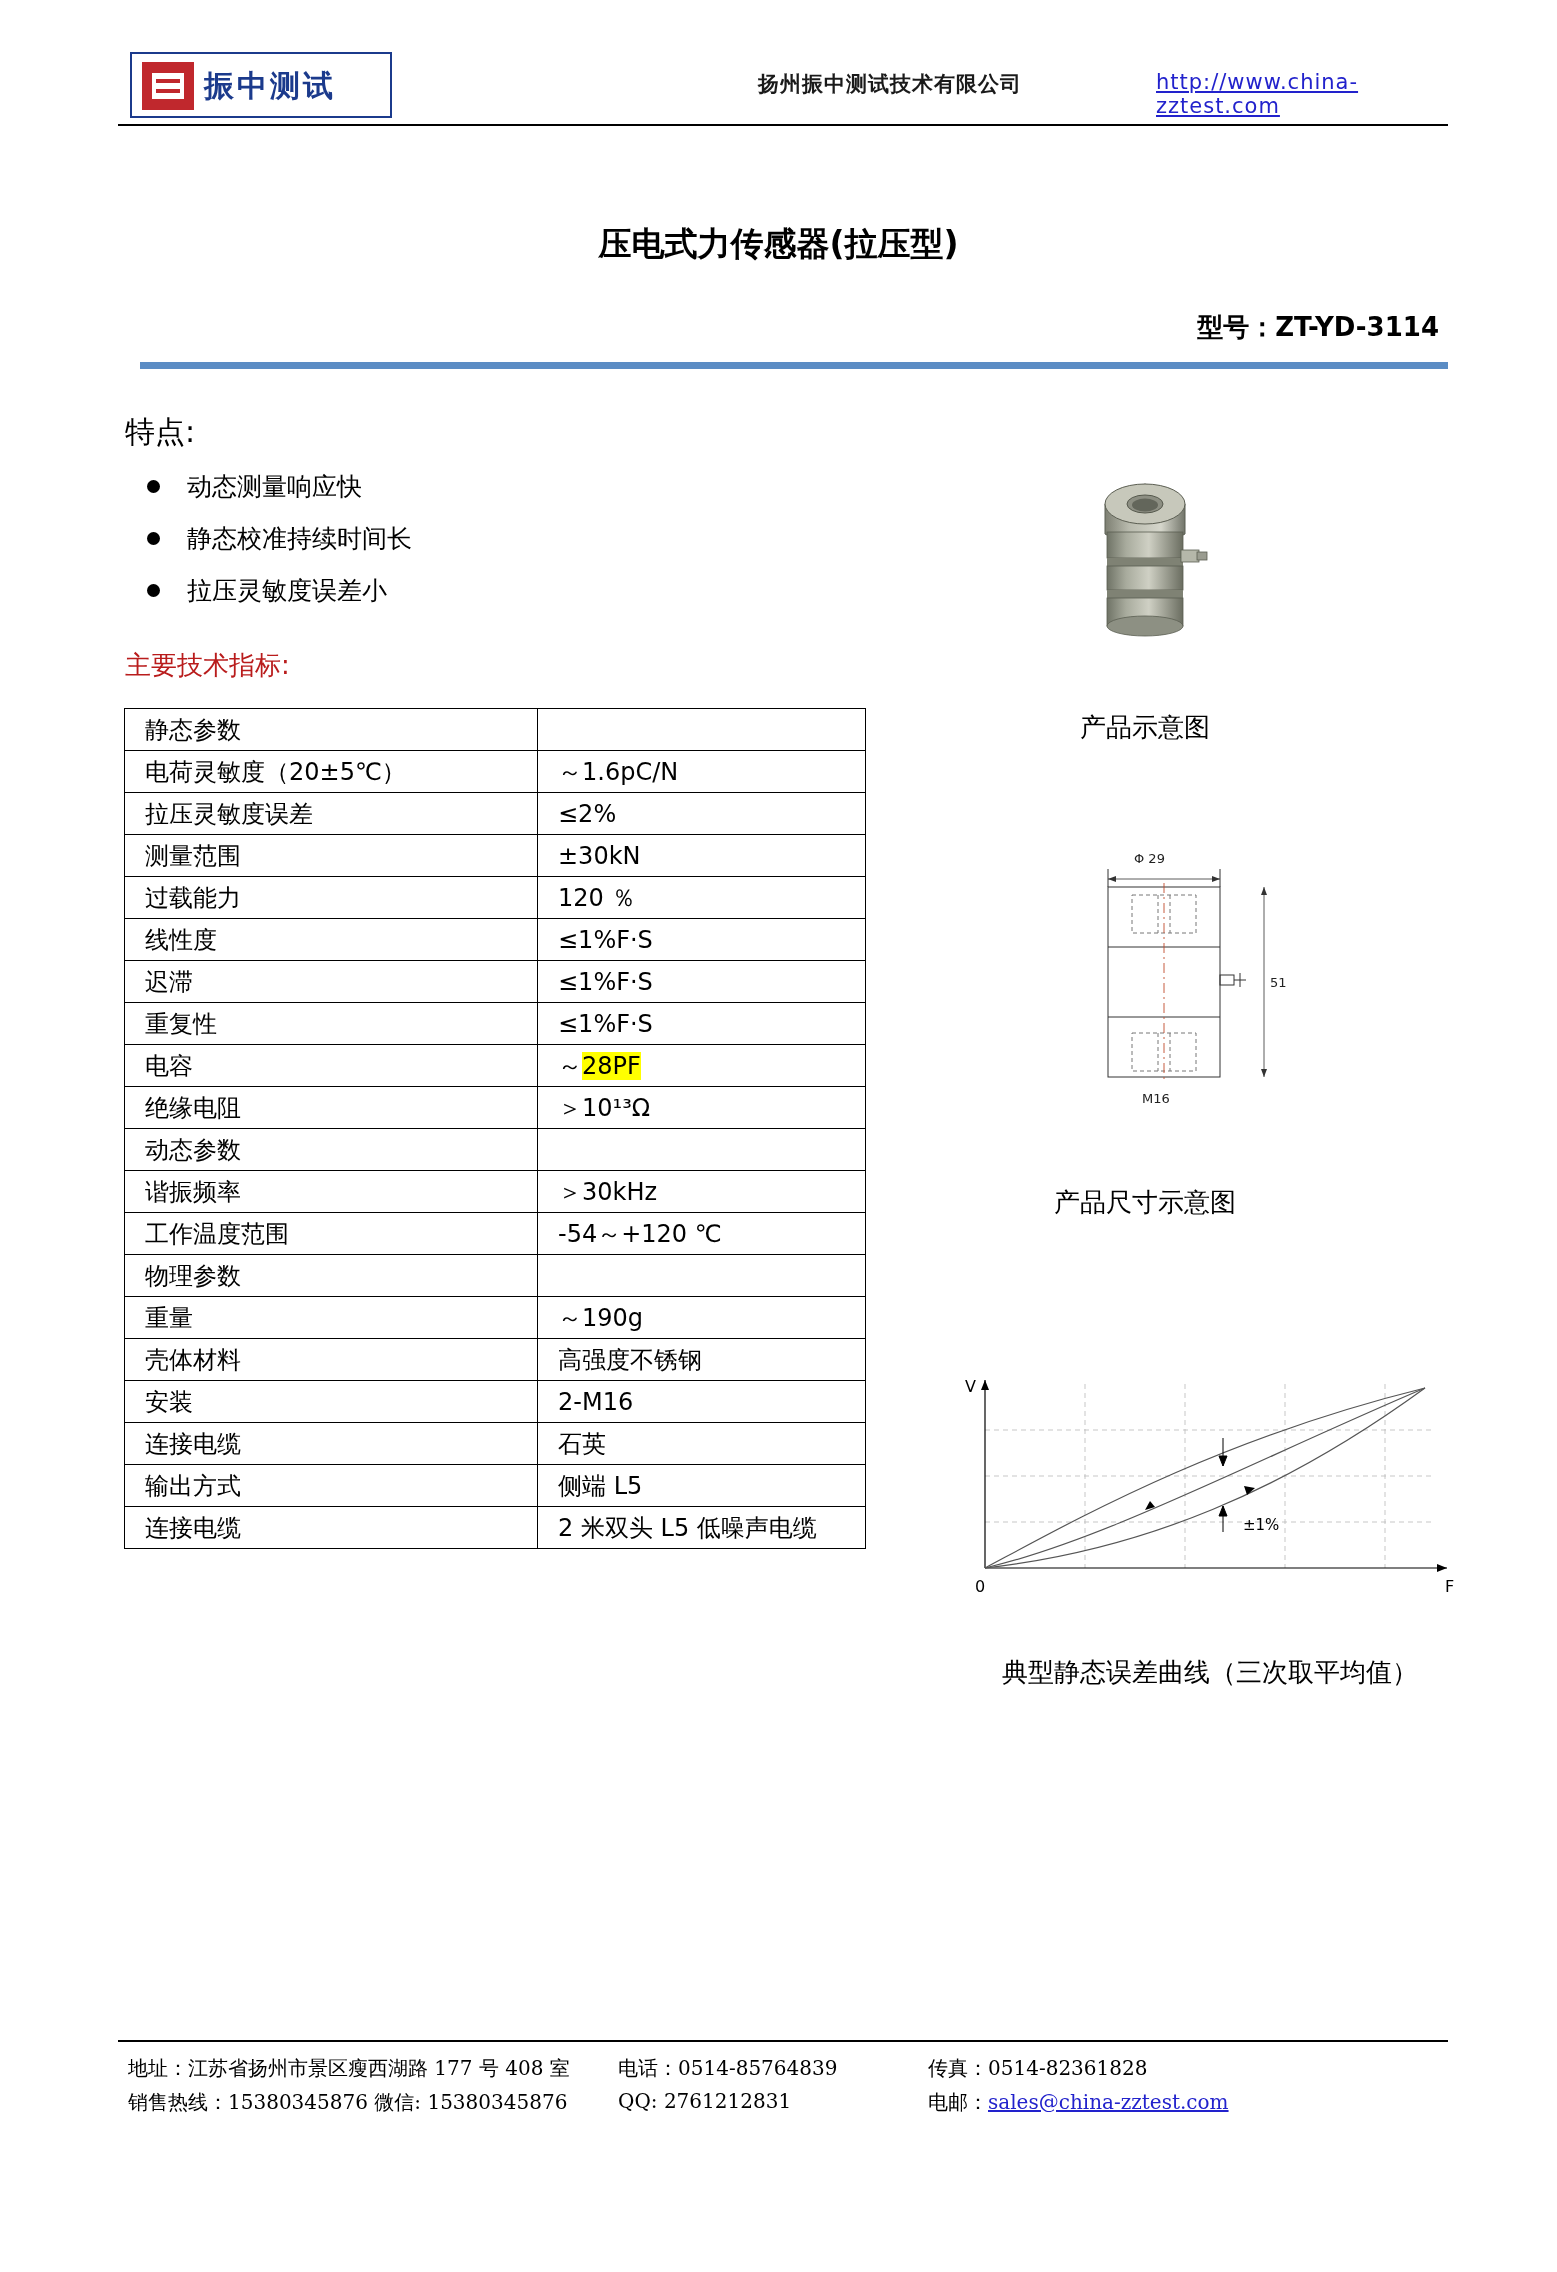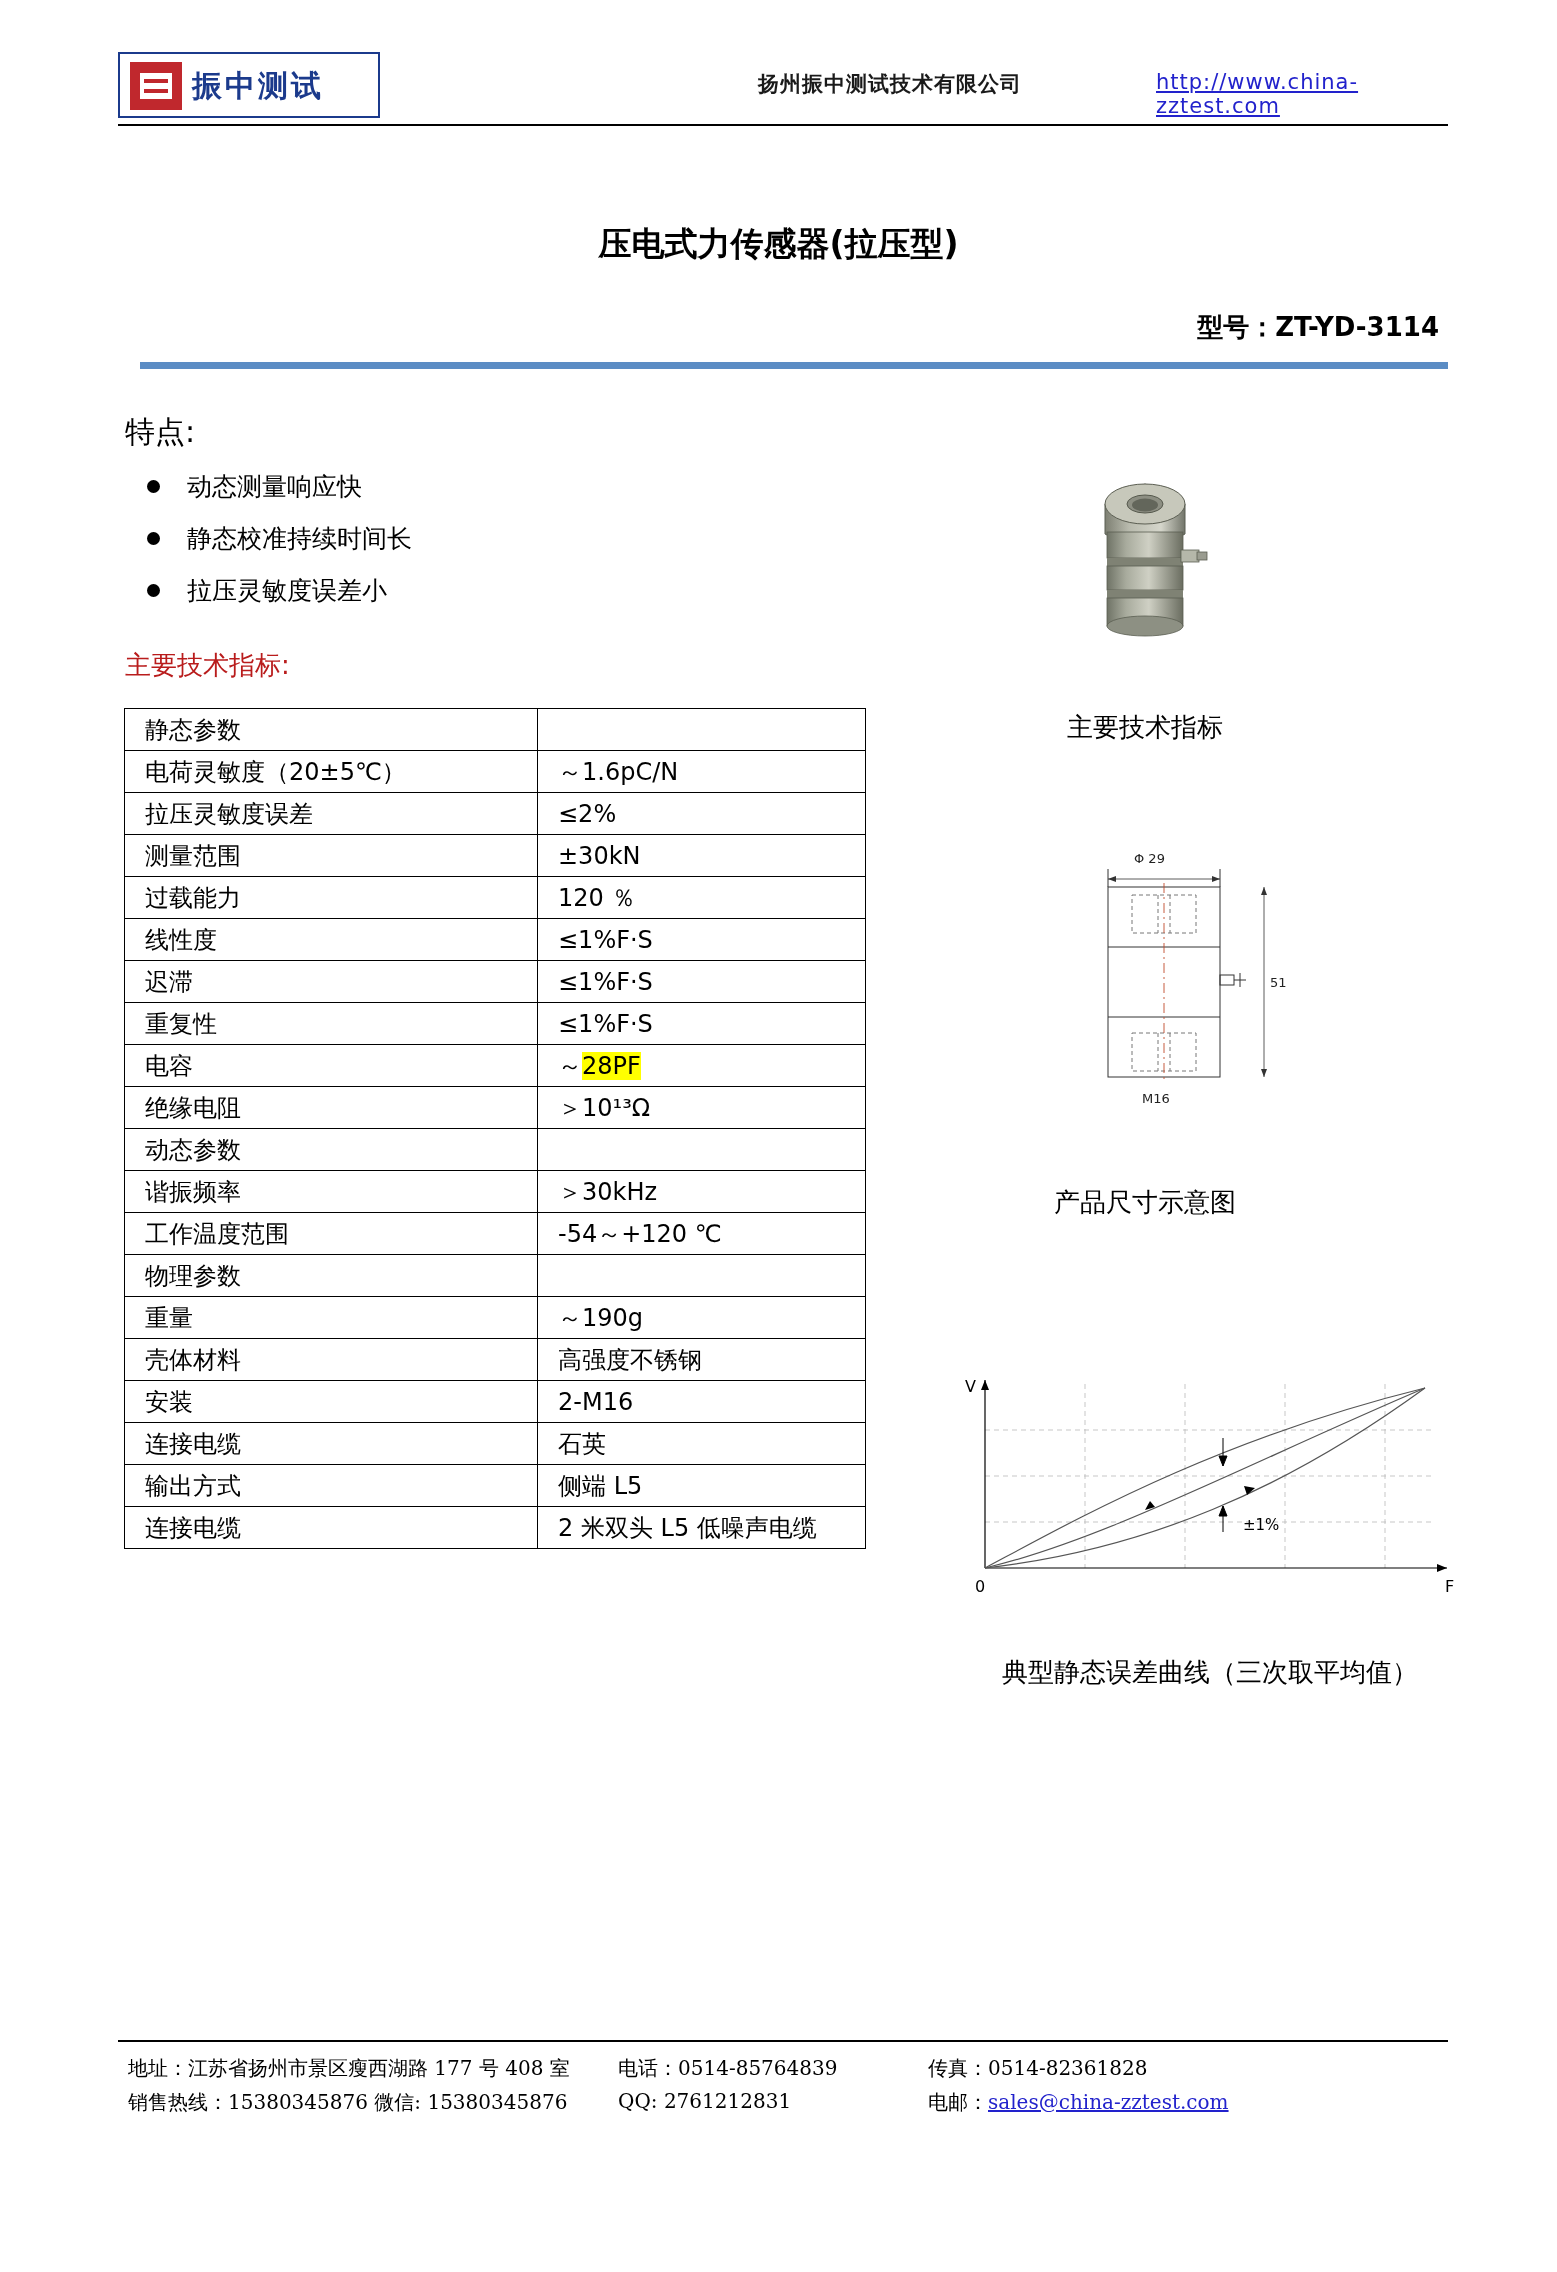--- a/index.html
+++ b/index.html
@@ -23,21 +23,21 @@
   
   .header {
     position: absolute;
     left: 118px;
     top: 52px;
     width: 1330px;
     height: 72px;
   }
   .logo-box {
     position: absolute;
-    left: 0;
+    left: 12px;
     top: 0;
     width: 262px;
     height: 66px;
     border: 2px solid #1b3a8c;
     box-sizing: border-box;
     background: #fff;
   }
   .logo-mark {
     position: absolute;
     left: 10px;
@@ -411,21 +411,21 @@
       <rect x="62" y="86" width="76" height="8" fill="#7f8274"></rect>
       <rect x="62" y="94" width="76" height="24" fill="url(#metal)" stroke="#5b5e52" stroke-width="0.8"></rect>
       <rect x="62" y="118" width="76" height="8" fill="#7f8274"></rect>
       <rect x="62" y="126" width="76" height="28" fill="url(#metal)" stroke="#5b5e52" stroke-width="0.8"></rect>
       <ellipse cx="100" cy="154" rx="38" ry="10" fill="#8d9083" stroke="#5b5e52" stroke-width="0.8"></ellipse>
 
       <rect x="136" y="78" width="18" height="12" fill="#b5b7aa" stroke="#5b5e52" stroke-width="0.8"></rect>
       <rect x="152" y="80" width="10" height="8" fill="#9a9c90" stroke="#5b5e52" stroke-width="0.8"></rect>
     </svg>
   </div>
-  <div class="cap cap-product">主要技术指标</div>
+  <div class="cap cap-product">产品示意图</div>
 
   <div class="dim-wrap">
     <svg width="250" height="300" viewBox="0 0 250 300">
       <g stroke="#333" fill="none" stroke-width="1">
 
         <line x1="58" y1="34" x2="58" y2="52"></line>
         <line x1="170" y1="34" x2="170" y2="52"></line>
         <line x1="58" y1="44" x2="170" y2="44" stroke-width="0.8"></line>
         <polygon points="58,44 66,41 66,47" fill="#333" stroke="none"></polygon>
         <polygon points="170,44 162,41 162,47" fill="#333" stroke="none"></polygon>

